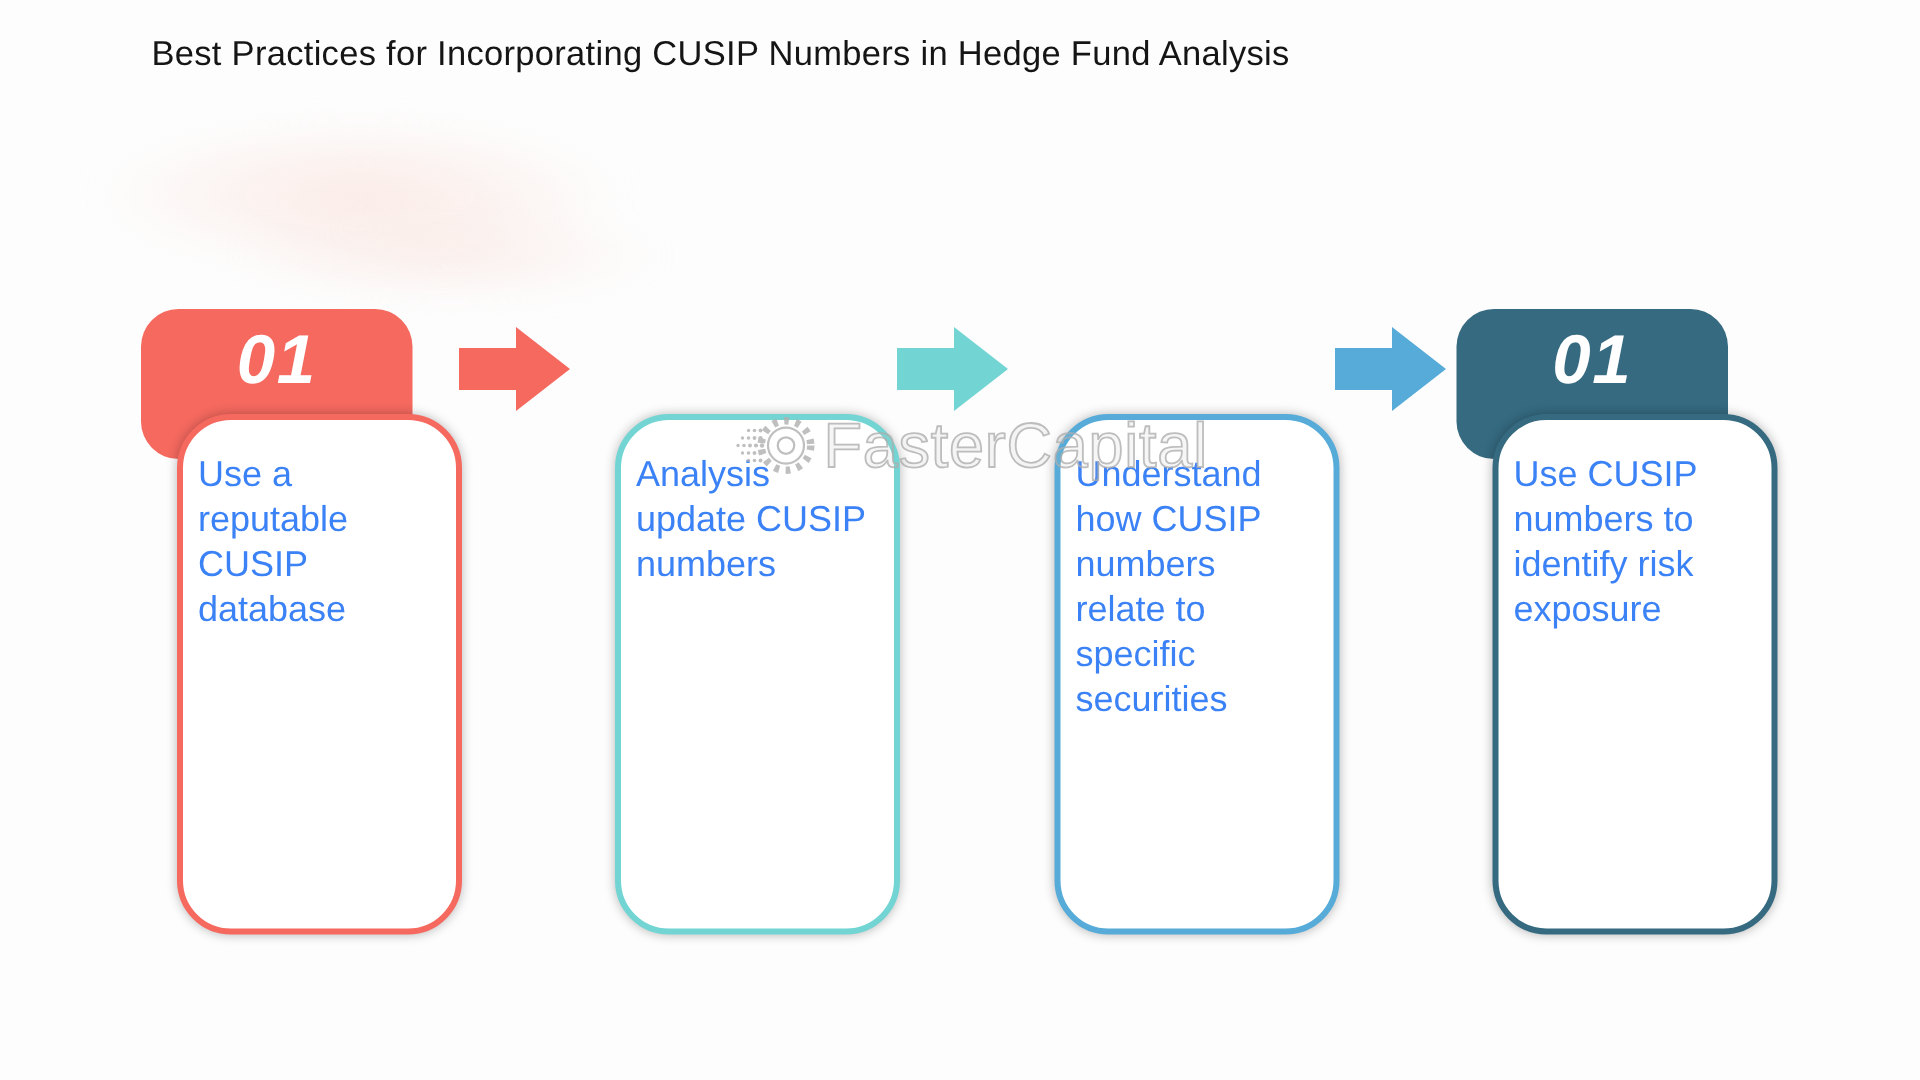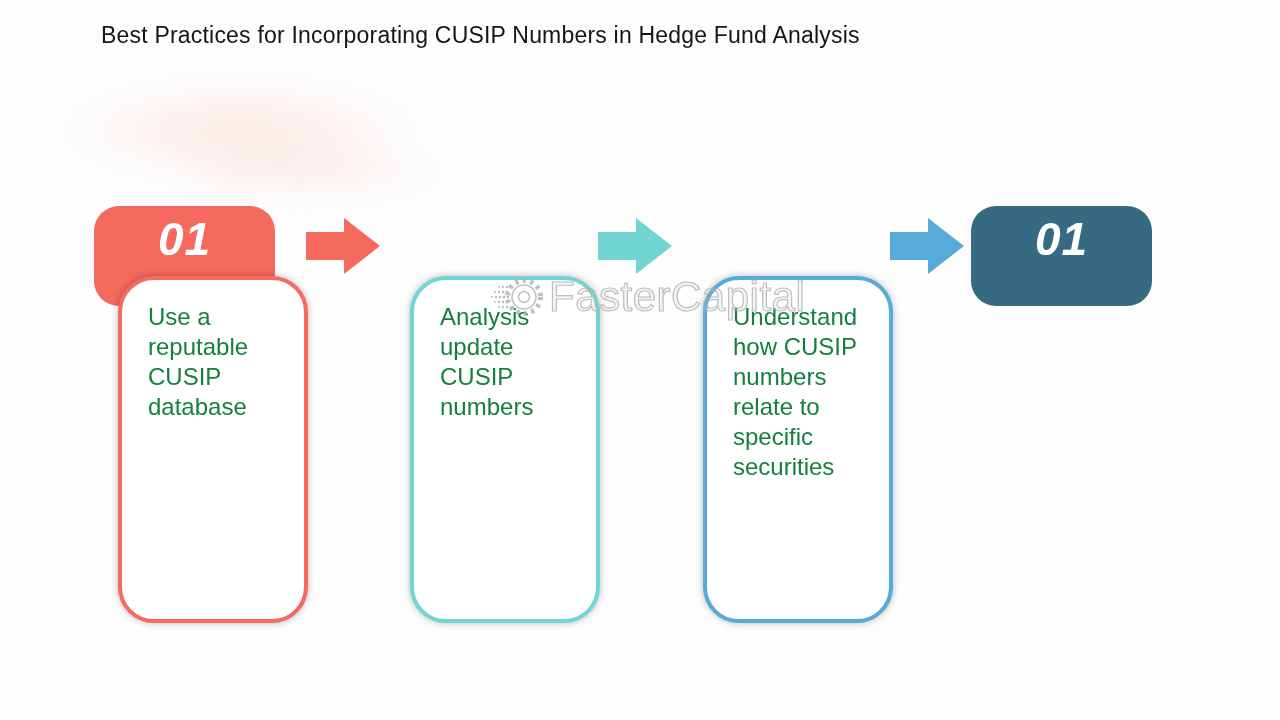--- a/index.html
+++ b/index.html
@@ -36,22 +36,22 @@
   .num{
     display:block;padding-top:8px;line-height:50px;
     font-size:46px;font-weight:700;color:#ffffff;letter-spacing:1px;
   }
   .card{
     position:absolute;left:24px;top:70px;width:182px;height:339px;
     background:#ffffff;border:4px solid var(--c);border-radius:36px;
     z-index:2;box-shadow:0 0 7px rgba(0,0,0,.28);
   }
   .card-text{
-    padding:22px 6px 0 26px;
-    font-size:24px;line-height:30px;color:#15803d;
+    padding:22px 6px 0 10px;
+    font-size:24px;line-height:30px;color:#3b82f6;
     white-space:pre-line;
   }
 
   .arrow{position:absolute;top:218px;width:74px;height:56px;z-index:1;color:var(--c);}
   .arrow-0{left:306px;}
   .arrow-1{left:598px;}
   .arrow-2{left:890px;}
 
   .watermark{
     position:absolute;left:488px;top:268px;height:58px;z-index:5;
@@ -101,20 +101,26 @@
 relate to
 specific
 securities</div>
     </div>
   </div>
 
   <div class="step step-3" style="--c: #356a80;">
     <div class="num-box">
       <span class="num">01</span>
     </div>
+    <div class="card">
+      <div class="card-text">Use CUSIP
+numbers to
+identify risk
+exposure</div>
+    </div>
   </div>
 
   <svg class="arrow arrow-0" viewBox="0 0 74 56" xmlns="http://www.w3.org/2000/svg" style="--c: #f5695f;">
     <polygon points="0,14 38,14 38,0 74,28 38,56 38,42 0,42" fill="currentColor"></polygon>
   </svg>
   <svg class="arrow arrow-1" viewBox="0 0 74 56" xmlns="http://www.w3.org/2000/svg" style="--c: #72d5d3;">
     <polygon points="0,14 38,14 38,0 74,28 38,56 38,42 0,42" fill="currentColor"></polygon>
   </svg>
   <svg class="arrow arrow-2" viewBox="0 0 74 56" xmlns="http://www.w3.org/2000/svg" style="--c: #56abd8;">
     <polygon points="0,14 38,14 38,0 74,28 38,56 38,42 0,42" fill="currentColor"></polygon>

